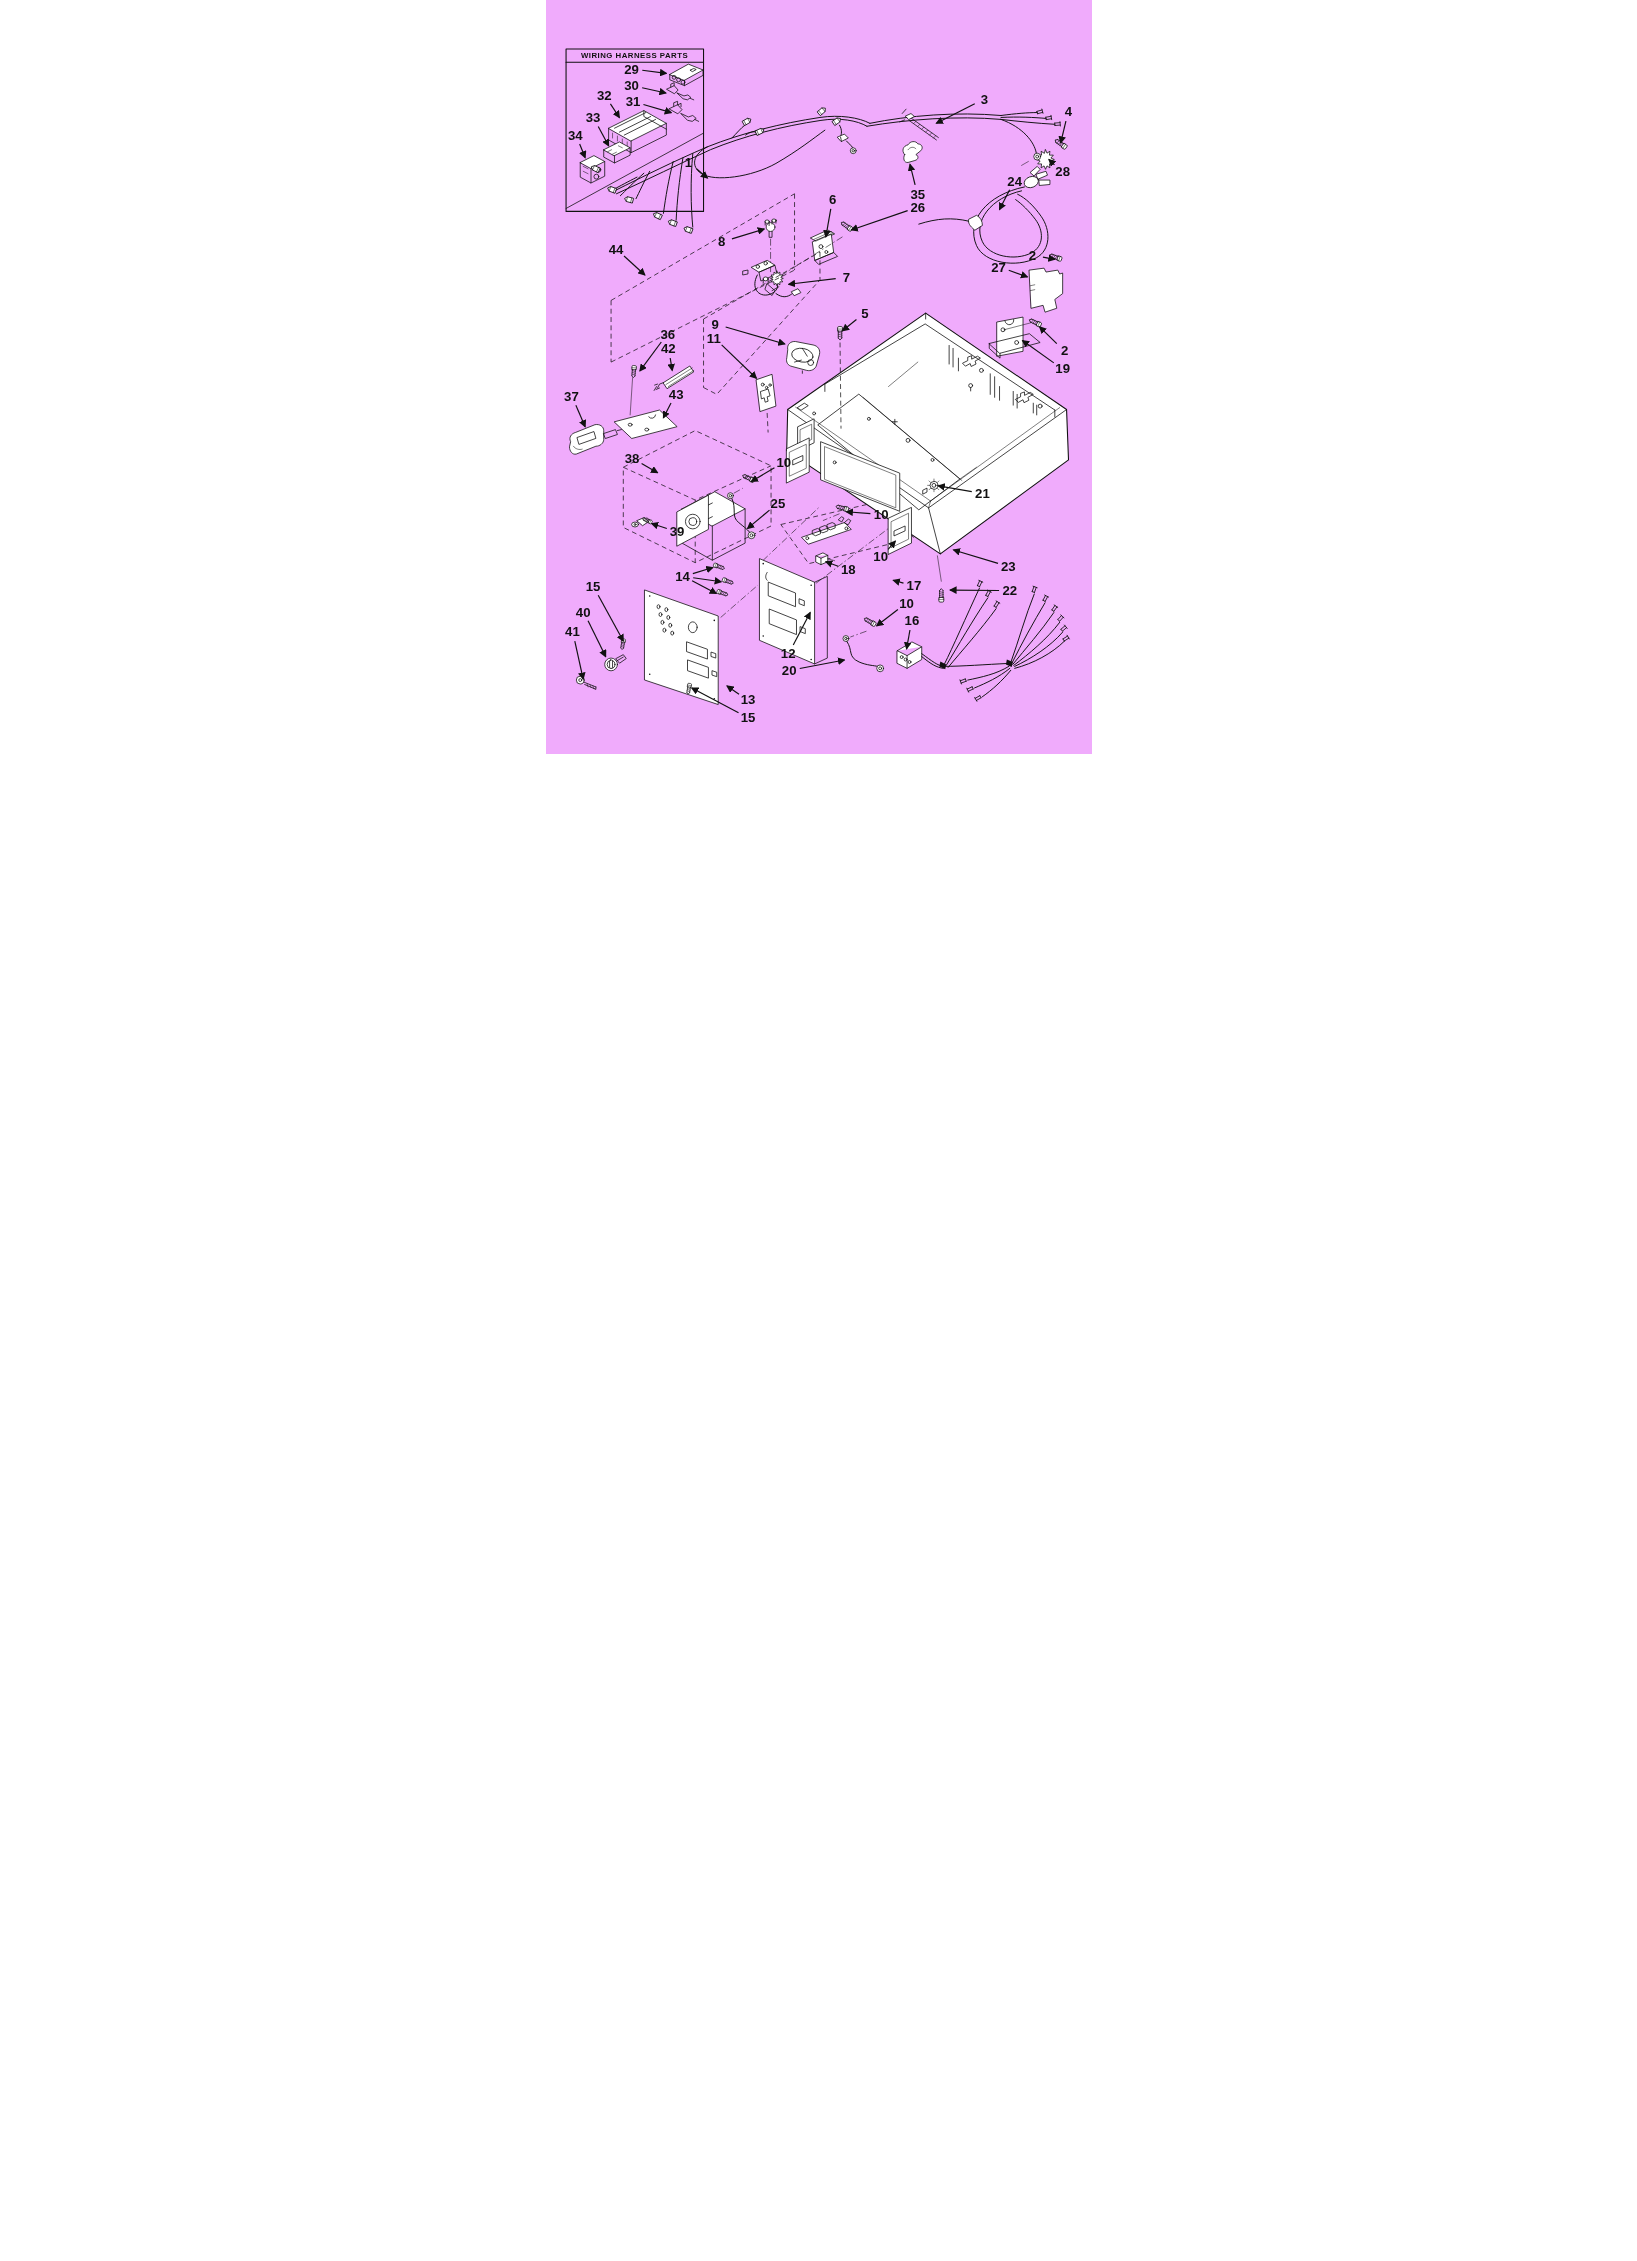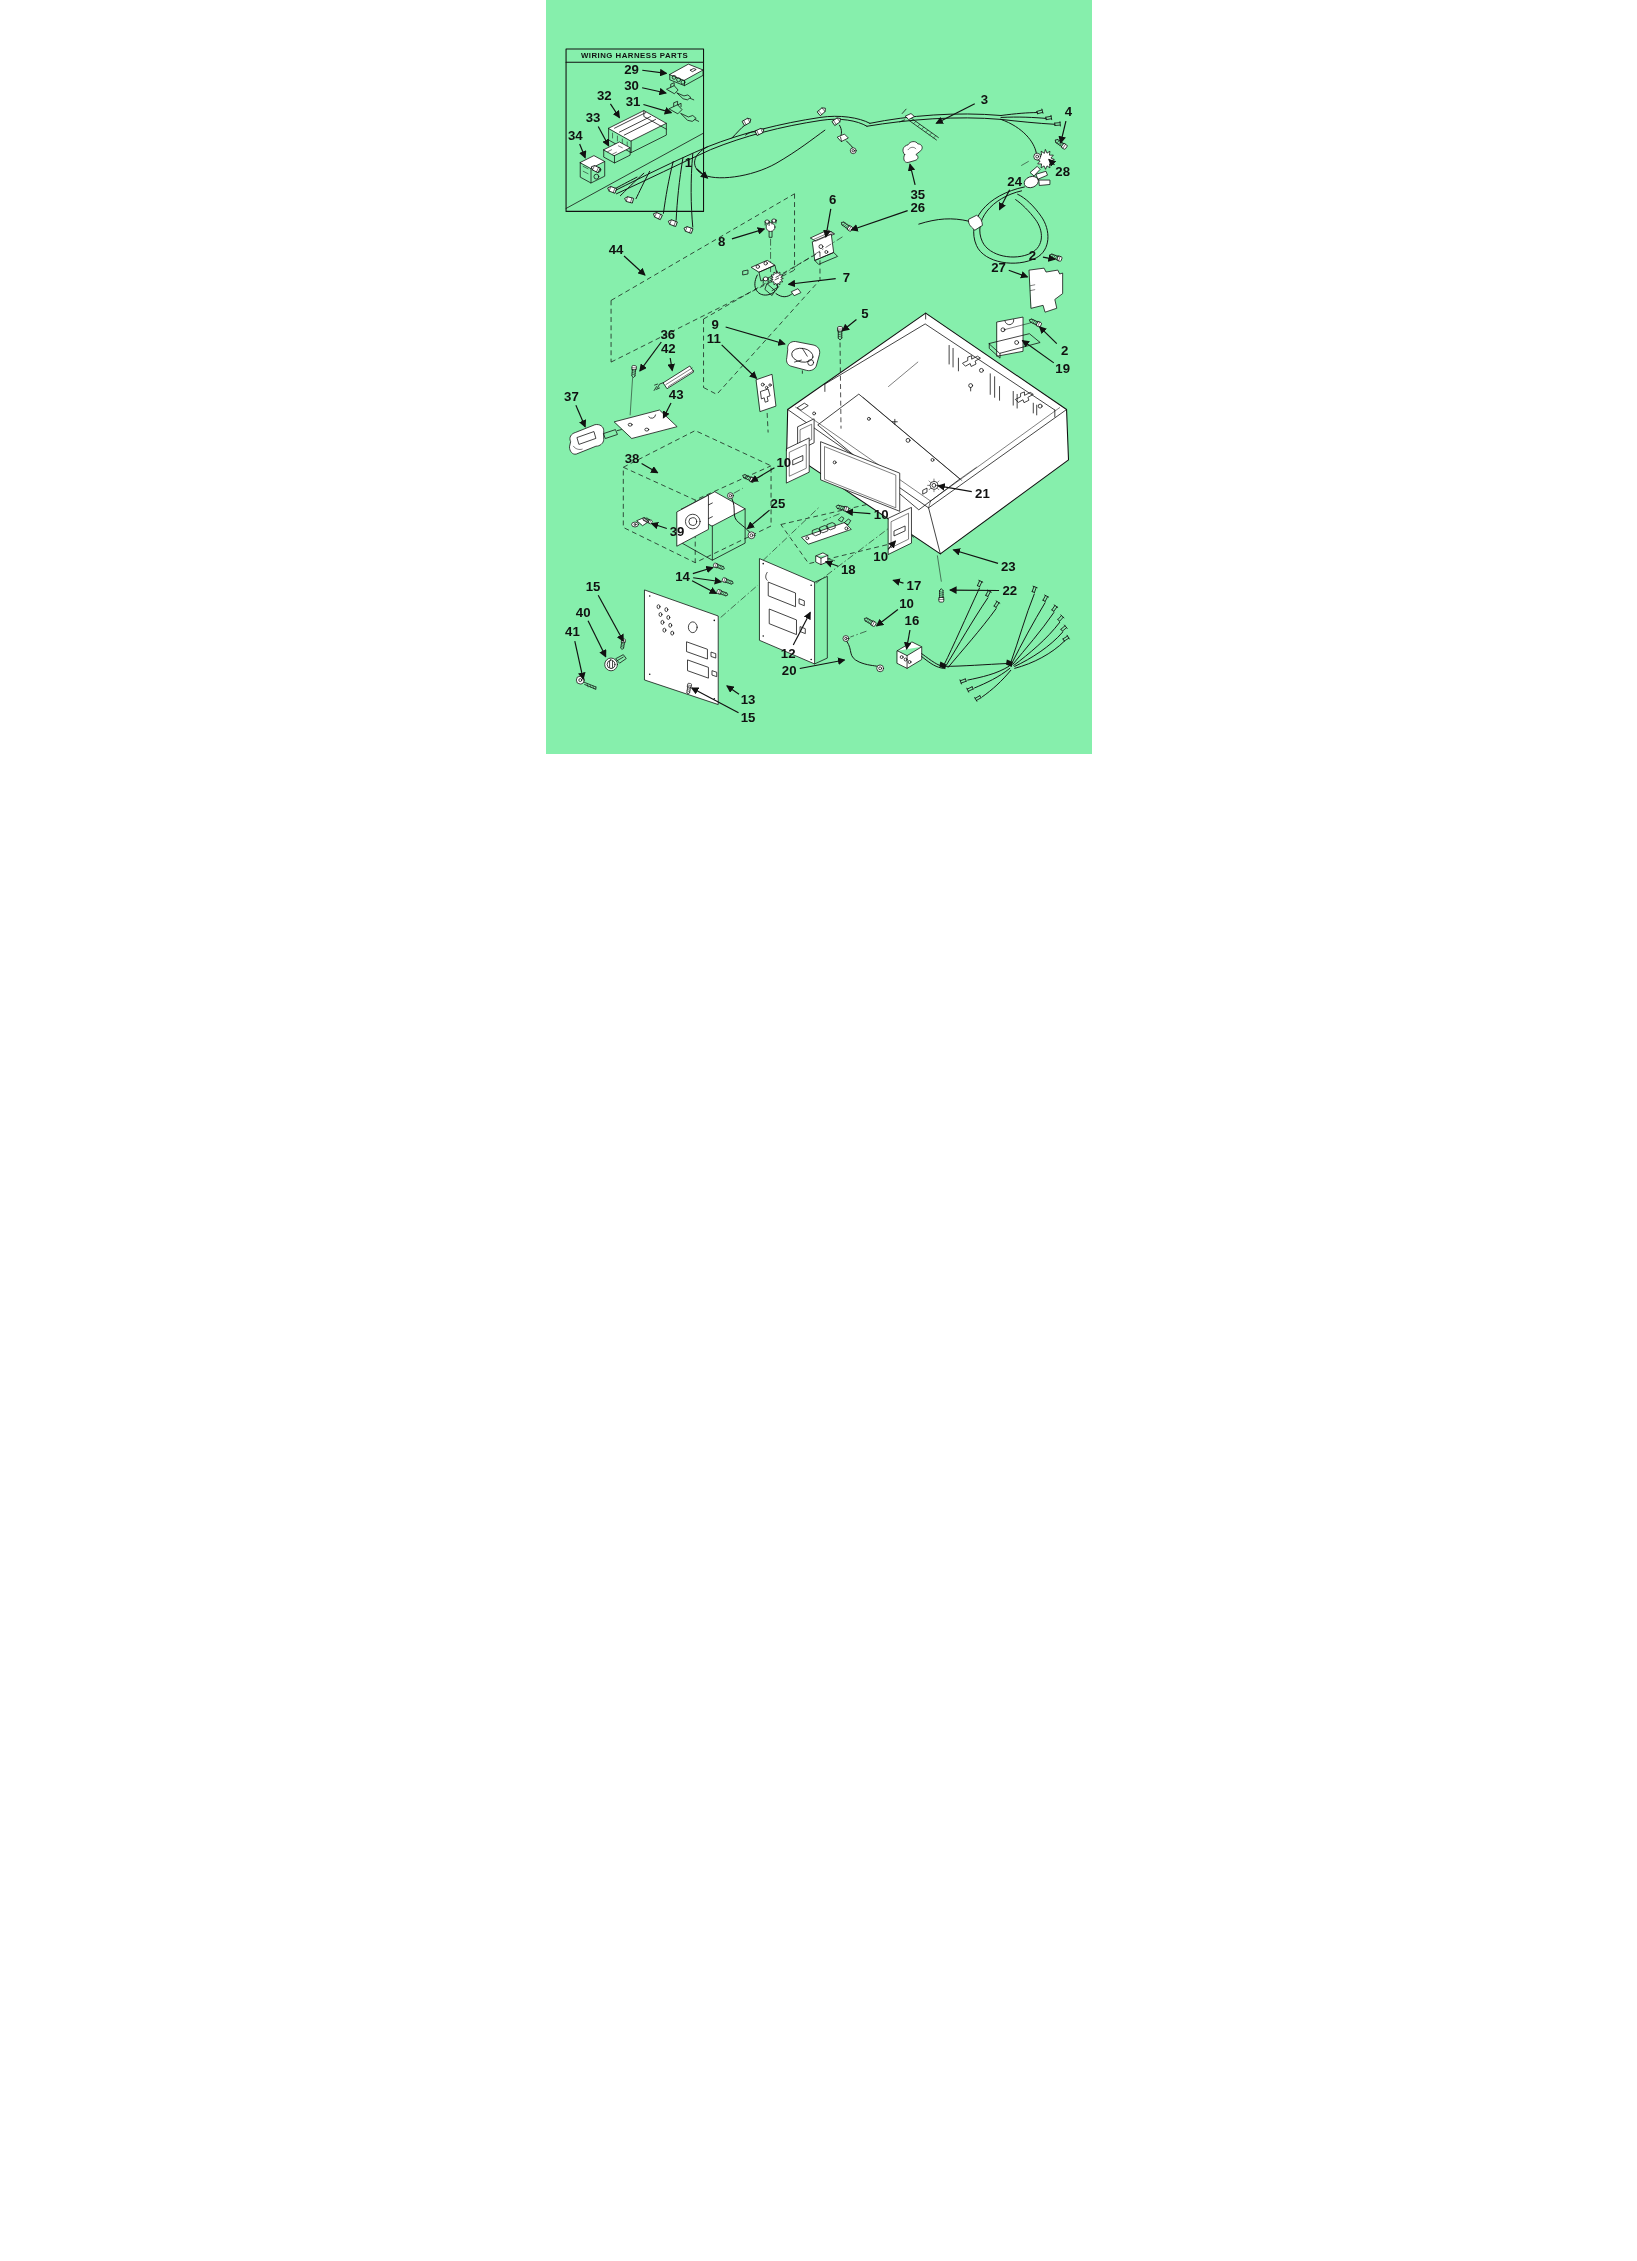--- a/index.html
+++ b/index.html
@@ -1,17 +1,17 @@
 <!DOCTYPE html>
 <html style="font-size:7.8px"><head>
 <meta charset="utf-8">
 <style>
   html,body{margin:0;padding:0;background:#ffffff;}
   body{display:flex;justify-content:center;font-family:"Liberation Sans",sans-serif;}
-  #page{width:546px;height:754px;background:#86efac;position:relative;}
+  #page{width:546px;height:754px;background:#f0abfc;position:relative;}
   svg{display:block;}
   svg .ln{stroke:#111;fill:none;stroke-width:1.6;stroke-linejoin:round;stroke-linecap:round;}
   svg .thk{stroke-width:2.2;}
   svg .thin{stroke-width:1.1;}
   svg .wire{stroke:#111;fill:none;stroke-width:2.0;stroke-linecap:round;}
   svg .dash{stroke:#111;fill:none;stroke-width:1.5;stroke-dasharray:10 7;}
   svg .ddot{stroke:#111;fill:none;stroke-width:1.2;stroke-dasharray:14 5 3 5;}
   svg .fw{fill:#fff;}
   svg .ink{fill:#111;stroke:none;}
   svg text{fill:#111;stroke:none;}

